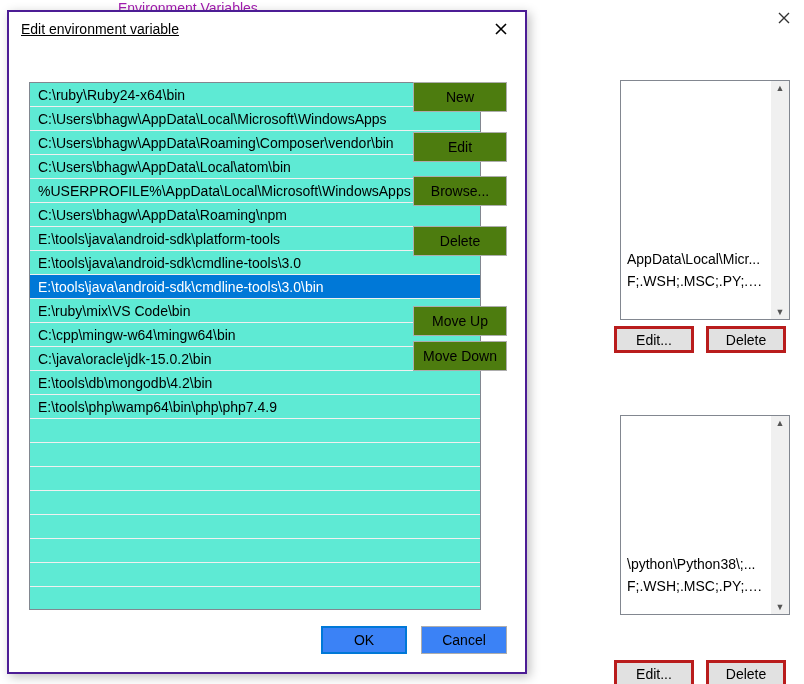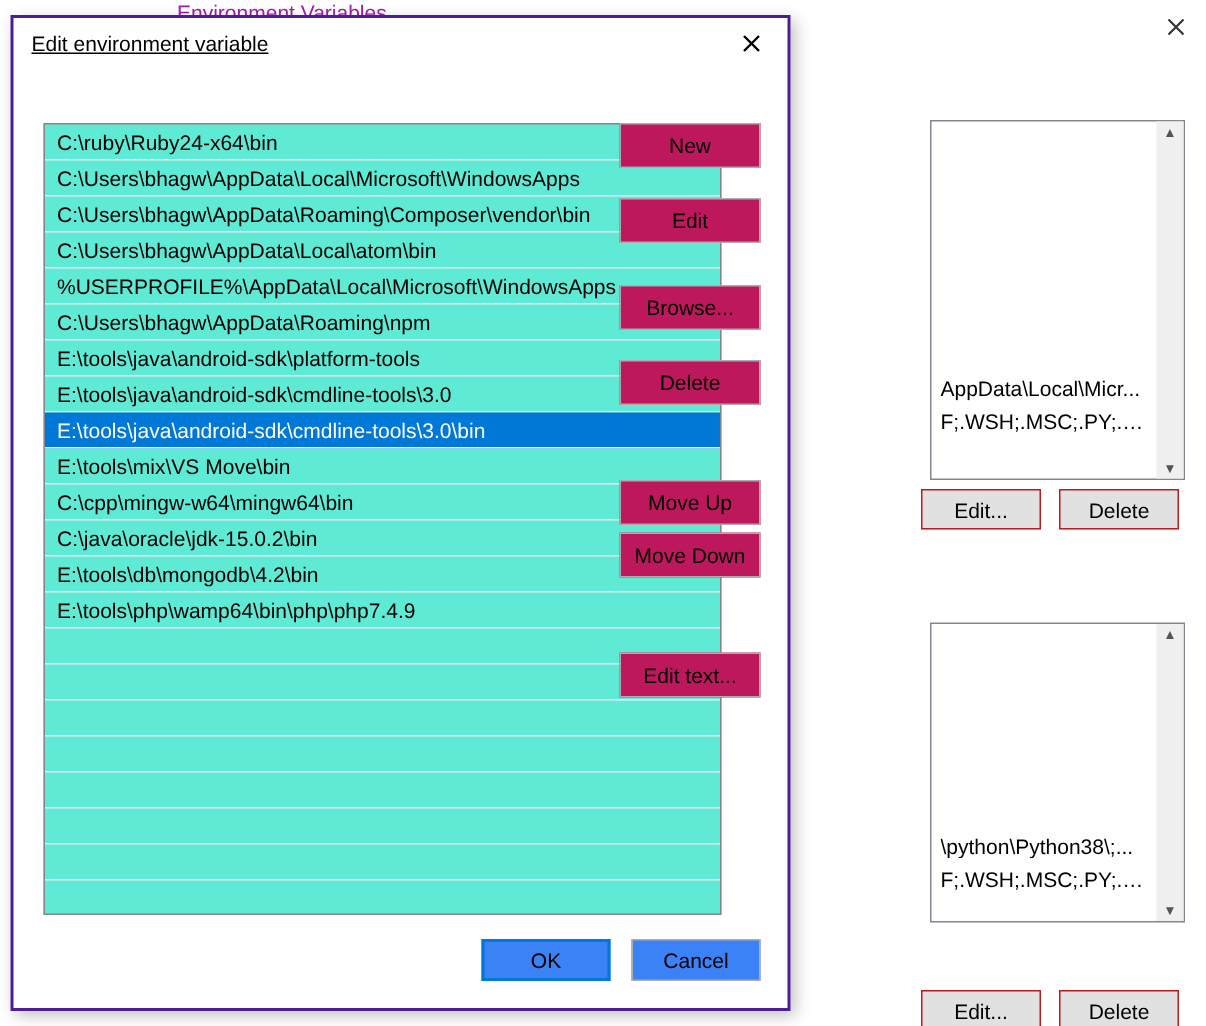--- a/index.html
+++ b/index.html
@@ -16,42 +16,42 @@
                border:1px solid #828790; background:#fff; }
   .bg-group2 { position:absolute; left:620px; top:415px; width:170px; height:200px;
                border:1px solid #828790; background:#fff; }
   .bg-scroll { position:absolute; right:0; top:0; width:18px; height:100%;
                background:#f0f0f0; display:flex; flex-direction:column;
                justify-content:space-between; align-items:center; }
   .bg-scroll .arrow { font-size:9px; color:#555; padding:2px 0; }
   .bg-list-text { position:absolute; left:6px; font-size:14px; color:#000;
                   white-space:nowrap; overflow:hidden; text-overflow:ellipsis; width:142px; }
   .bg-btn { position:absolute; width:80px; height:27px; background:#e1e1e1;
-            border:1px solid #b91c1c; font-size:14px; display:flex;
+            border:3px solid #b91c1c; font-size:14px; display:flex;
             align-items:center; justify-content:center; cursor:pointer; }
 
   
   .dlg { position:absolute; left:7px; top:10px; width:520px; height:664px;
          background:#fff; border:2px solid #4c1d95; box-shadow:3px 3px 10px rgba(0,0,0,.25);text-decoration:underline; }
   .dlg-titlebar { height:34px; display:flex; align-items:center; justify-content:space-between;
                   padding:0 10px 0 12px; }
   .dlg-title { font-size:14px; color:#000; }
   .dlg-close { width:28px; height:28px; display:flex; align-items:center; justify-content:center;
                cursor:pointer; }
   .dlg-close svg { width:12px; height:12px; stroke:#000; stroke-width:1.6; }
 
   .listbox { position:absolute; left:20px; top:70px; width:452px; height:528px;
              border:1px solid #828790; background:#5eead4; overflow:hidden; }
   .row { height:24px; line-height:24px; padding:0 8px; font-size:14px; color:#000;
          border-bottom:1px solid #f0f0f0; white-space:nowrap; overflow:hidden;
          text-overflow:ellipsis; cursor:default; }
   .row.sel { background:#0078d7; color:#fff; }
 
   .sidebtns { position:absolute; right:18px; top:70px; width:94px; }
-  .sbtn { width:94px; height:30px; background:#be185d; border:1px solid #adadad;
+  .sbtn { width:94px; height:30px; background:#4d7c0f; border:1px solid #adadad;
           font-size:14px; display:flex; align-items:center; justify-content:center;
           cursor:pointer; }
 
   .footer { position:absolute; right:18px; bottom:18px; display:flex; gap:14px; }
   .fbtn { width:86px; height:28px; background:#3b82f6; border:1px solid #adadad;
           font-size:14px; display:flex; align-items:center; justify-content:center;
           cursor:pointer; }
   .fbtn.primary { border:2px solid #0078d7; }
 </style>
 </head>
@@ -101,41 +101,40 @@
   <div class="listbox" id="path-list">
       <div class="row">C:\ruby\Ruby24-x64\bin</div>
       <div class="row">C:\Users\bhagw\AppData\Local\Microsoft\WindowsApps</div>
       <div class="row">C:\Users\bhagw\AppData\Roaming\Composer\vendor\bin</div>
       <div class="row">C:\Users\bhagw\AppData\Local\atom\bin</div>
       <div class="row">%USERPROFILE%\AppData\Local\Microsoft\WindowsApps</div>
       <div class="row">C:\Users\bhagw\AppData\Roaming\npm</div>
       <div class="row">E:\tools\java\android-sdk\platform-tools</div>
       <div class="row">E:\tools\java\android-sdk\cmdline-tools\3.0</div>
       <div class="row sel">E:\tools\java\android-sdk\cmdline-tools\3.0\bin</div>
-      <div class="row">E:\tools\mix\VS Move\bin</div>
+      <div class="row">E:\ruby\mix\VS Code\bin</div>
       <div class="row">C:\cpp\mingw-w64\mingw64\bin</div>
       <div class="row">C:\java\oracle\jdk-15.0.2\bin</div>
       <div class="row">E:\tools\db\mongodb\4.2\bin</div>
       <div class="row">E:\tools\php\wamp64\bin\php\php7.4.9</div>
       <div class="row"></div>
       <div class="row"></div>
       <div class="row"></div>
       <div class="row"></div>
       <div class="row"></div>
       <div class="row"></div>
       <div class="row"></div>
     </div>
 
   <div class="sidebtns">
     <div class="sbtn" style="margin-top:0">New</div>
     <div class="sbtn" style="margin-top:20px">Edit</div>
-    <div class="sbtn" style="margin-top:28px">Browse...</div>
+    <div class="sbtn" style="margin-top:14px">Browse...</div>
     <div class="sbtn" style="margin-top:20px">Delete</div>
     <div class="sbtn" style="margin-top:50px">Move Up</div>
     <div class="sbtn" style="margin-top:5px">Move Down</div>
-    <div class="sbtn" style="margin-top:50px">Edit text...</div>
   </div>
 
   <div class="footer">
     <div class="fbtn primary">OK</div>
     <div class="fbtn">Cancel</div>
   </div>
 </div>
 
 </body></html>

